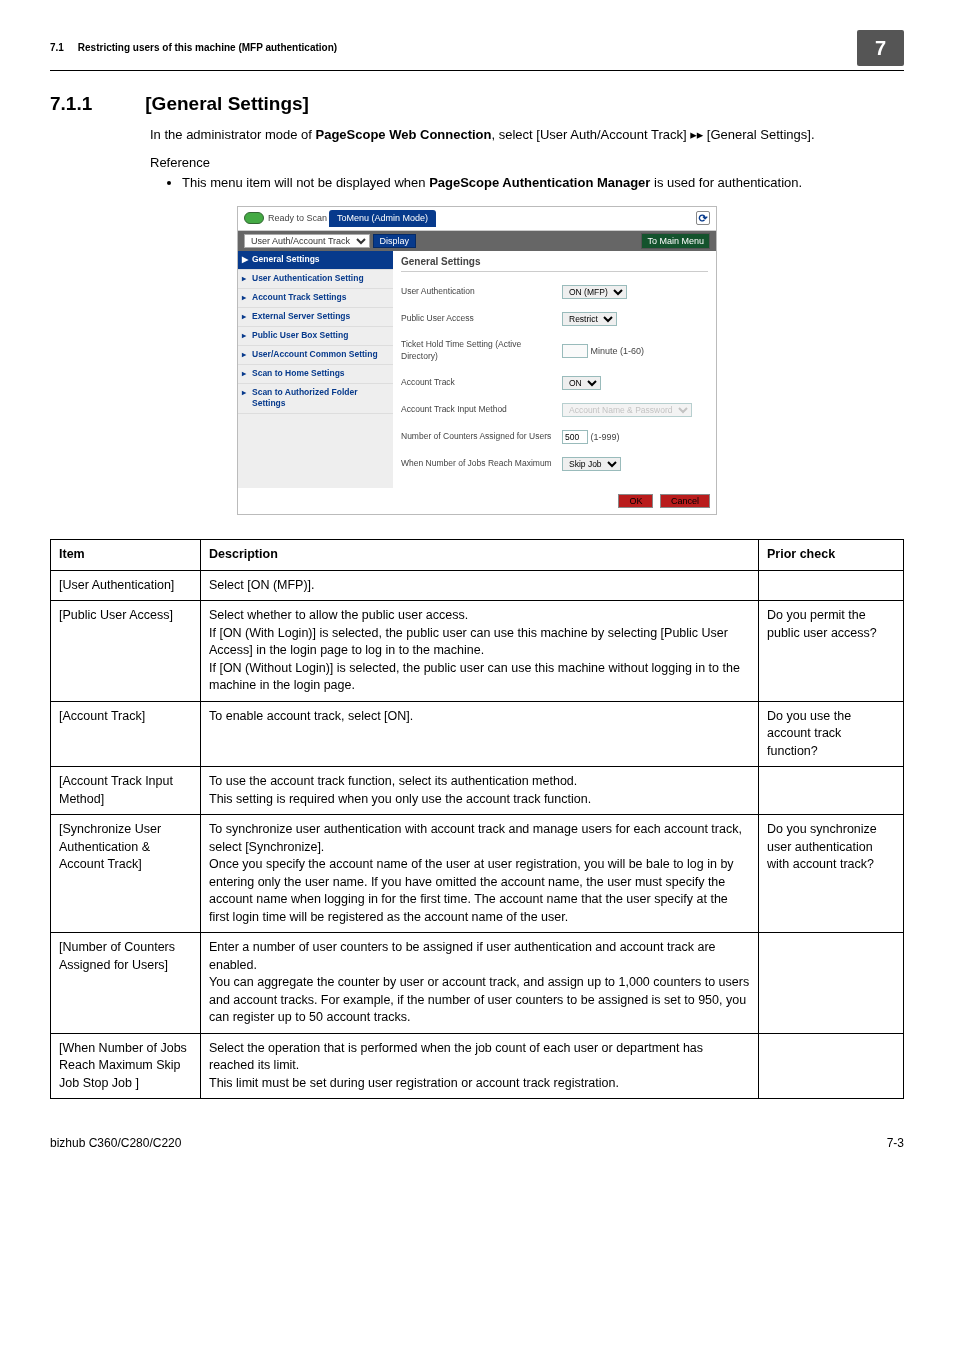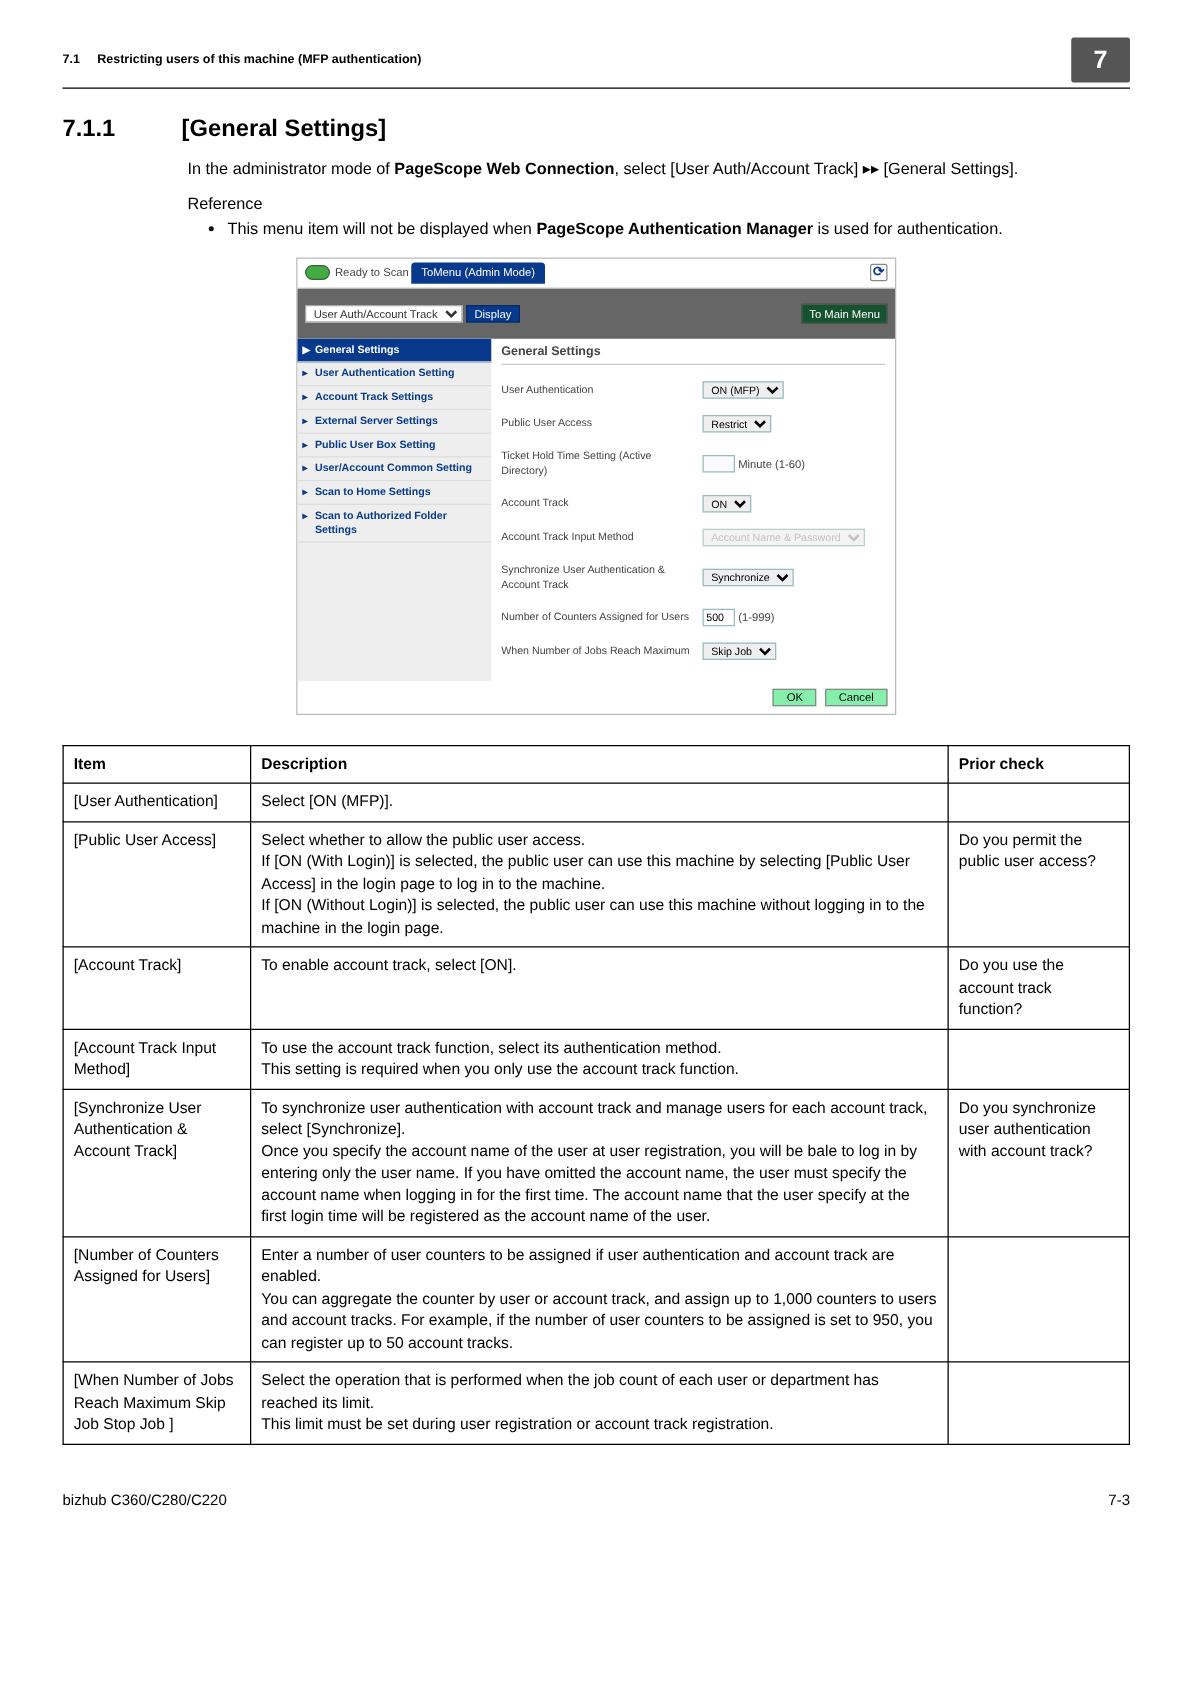--- a/index.html
+++ b/index.html
@@ -52,38 +52,38 @@
   .ws-logout-box { display:flex; align-items:center; gap:6px; }
   .ws-logout { border:1px solid #888; padding:1px 8px; font-size:9px; cursor:pointer; }
   .ws-help { background:#0a5aa8;color:#fff;width:14px;height:14px;text-align:center;border-radius:2px;font-weight:bold;line-height:14px; }
   .ws-status { display:flex; justify-content:space-between; align-items:center; padding:3px 6px; border-bottom:1px solid #ccc;}
   .ws-status-left { display:flex; flex-direction:row; gap:2px; }
   .ws-ready { display:flex; align-items:center; gap:4px; }
   .ws-ready-icon { width:20px;height:12px;background:#4a4;border-radius:6px;border:1px solid #363; }
   .ws-tab { background:#073a8c;color:#fff;padding:2px 8px;border-radius:3px 3px 0 0;font-size:9px; }
   .ws-refresh { width:14px;height:14px;border:1px solid #888;border-radius:2px;text-align:center;line-height:12px;font-size:11px;color:#073a8c;font-weight:bold; }
   .ws-nav-row { display:flex; }
-  .ws-nav-top { display:flex; justify-content:space-between; align-items:center; background:#666; color:#fff; padding:12px 6px; width:100%; }
+  .ws-nav-top { display:flex; justify-content:space-between; align-items:center; background:#666; color:#fff; padding:2px 6px; width:100%; }
   .ws-sel { font-size:9px; border:1px solid #aaa; background:#fff;color:#333;padding:0 2px; }
   .ws-disp { background:#073a8c;color:#fff;border:1px solid #052a66;padding:1px 6px;font-size:9px;cursor:pointer; }
   .ws-mainmenu { padding:1px 5px; background:#14532d;border:1px solid #555; }
   .ws-body { display:flex; }
   .ws-side { width: 155px; background:#eee; }
   .ws-side-item { padding:3px 6px; border-bottom:1px solid #ddd; color:#073a8c; font-weight:bold; font-size:8.5px; cursor:pointer; position:relative; padding-left:14px; }
   .ws-side-item::before { content:"▸"; position:absolute; left:4px; top:3px; font-size:8px; color:#073a8c; }
   .ws-side-item.active { background:#073a8c; color:#fff; }
   .ws-side-item.active::before { color:#fff; content:"▶"; }
   .ws-main { flex:1; padding: 4px 8px; }
   .ws-main h4 { font-size:10px; font-weight:bold; border-bottom:1px solid #ccc; padding-bottom:2px; margin-bottom:4px; }
   .ws-row { display:flex; align-items:center; margin:13px 0; gap:6px; }
   .ws-row-label { flex:0 0 155px; font-size:8.5px; }
   .ws-row-val input, .ws-row-val select { font-size:8.5px; border:1px solid #9bb; padding:0 2px; height:14px; }
   .ws-num { width:26px; }
   .ws-buttons { text-align:right; padding:6px; }
-  .ws-btn { border:1px solid #888; background:#86efac; padding:1px 10px; font-size:9px; margin-left:4px; cursor:pointer; }
+  .ws-btn { border:1px solid #888; background:#b91c1c; padding:1px 10px; font-size:9px; margin-left:4px; cursor:pointer; }
 
   
   table.items { width: 100%; border-collapse: collapse; margin-left:0; margin-top:6px;border-radius:21px; }
   table.items th, table.items td { border:1px solid #000; padding:6px 8px; vertical-align:top; font-size:12.5px; text-align:left; }
   table.items th { font-weight:bold; }
   table.items th.c1 { width:150px; }
   table.items th.c3 { width:145px; }
 
   .footer { display:flex; justify-content:space-between; margin-top:30px; font-size:12px; padding-top:6px; }
 </style>
@@ -161,24 +161,20 @@
         </div>
       <div class="ws-row">
           <div class="ws-row-label">Account Track</div>
           <div class="ws-row-val"><select><option>ON</option></select></div>
         </div>
       <div class="ws-row">
           <div class="ws-row-label">Account Track Input Method</div>
           <div class="ws-row-val"><select disabled="" style="color:#aaa"><option>Account Name &amp; Password</option></select></div>
         </div>
       <div class="ws-row">
-          <div class="ws-row-label">Synchronize User Authentication &amp; Account Track</div>
-          <div class="ws-row-val"><select><option>Synchronize</option></select></div>
-        </div>
-      <div class="ws-row">
           <div class="ws-row-label">Number of Counters Assigned for Users</div>
           <div class="ws-row-val"><input class="ws-num" value="500" style=""> <span>(1-999)</span></div>
         </div>
       <div class="ws-row">
           <div class="ws-row-label">When Number of Jobs Reach Maximum</div>
           <div class="ws-row-val"><select><option>Skip Job</option></select></div>
         </div>
     </div>
   </div>
   <div class="ws-buttons">

